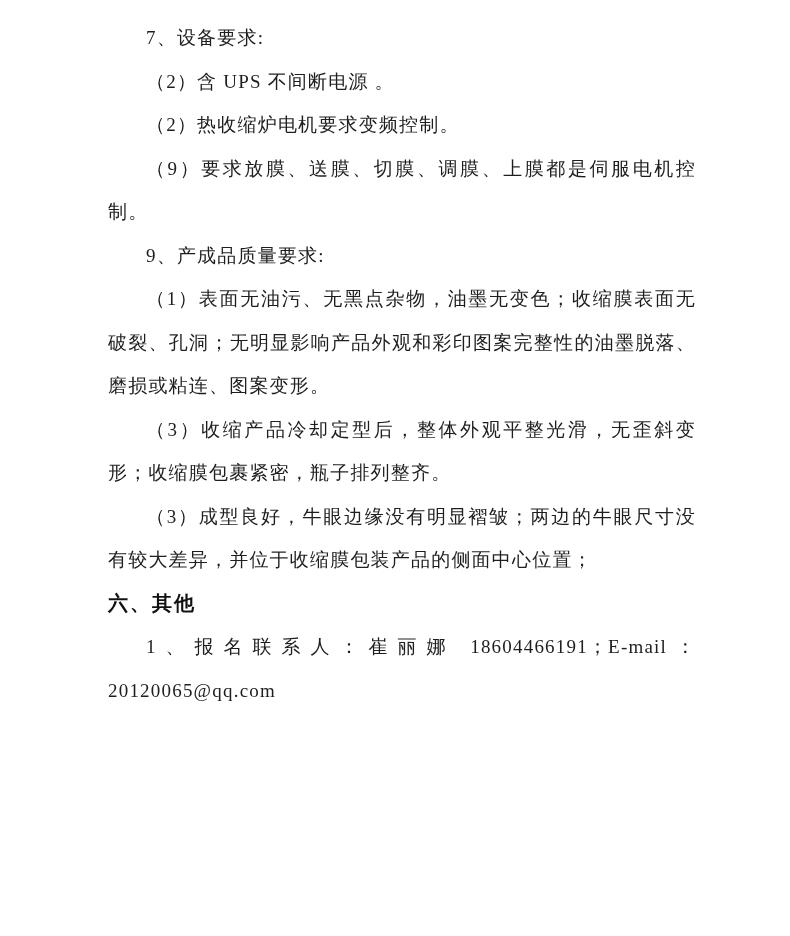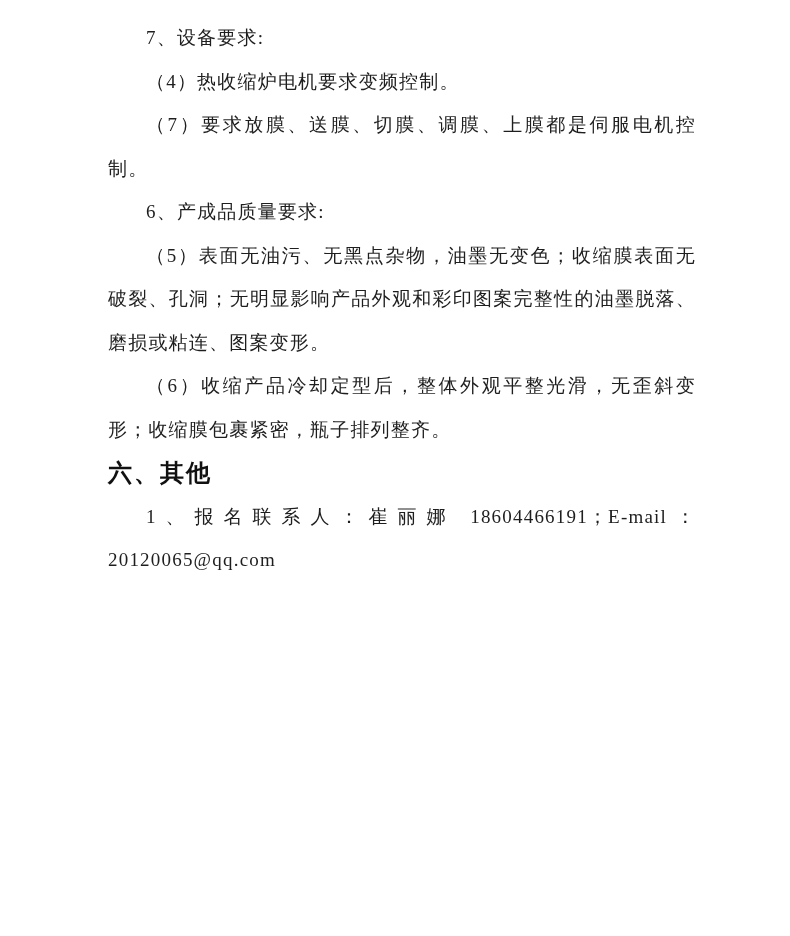--- a/index.html
+++ b/index.html
@@ -23,32 +23,34 @@
     overflow: hidden;
   }
   .para {
     margin: 0;
     text-indent: 2em;
   }
   .heading {
     margin: 0;
     text-indent: 0;
     font-family: "Liberation Sans", "DejaVu Sans", sans-serif;
-    font-size: 24px;
+    font-size: 20px;
     font-weight: bold;
     color: #111111;
     letter-spacing: 2px;
   }
 </style>
 </head>
 <body>
 
 <div class="page" style="--page-bg: #ffffff; --text-color: #1e1e1e;">
   <p class="para">7、设备要求:</p>
-  <p class="para">（4）热收缩炉电机要求变频控制。</p>
-  <p class="para">（7）要求放膜、送膜、切膜、调膜、上膜都是伺服电机控制。</p>
-  <p class="para">6、产成品质量要求:</p>
-  <p class="para">（5）表面无油污、无黑点杂物，油墨无变色；收缩膜表面无破裂、孔洞；无明显影响产品外观和彩印图案完整性的油墨脱落、磨损或粘连、图案变形。</p>
-  <p class="para">（6）收缩产品冷却定型后，整体外观平整光滑，无歪斜变形；收缩膜包裹紧密，瓶子排列整齐。</p>
+  <p class="para">（2）含 UPS 不间断电源 。</p>
+  <p class="para">（2）热收缩炉电机要求变频控制。</p>
+  <p class="para">（9）要求放膜、送膜、切膜、调膜、上膜都是伺服电机控制。</p>
+  <p class="para">9、产成品质量要求:</p>
+  <p class="para">（1）表面无油污、无黑点杂物，油墨无变色；收缩膜表面无破裂、孔洞；无明显影响产品外观和彩印图案完整性的油墨脱落、磨损或粘连、图案变形。</p>
+  <p class="para">（3）收缩产品冷却定型后，整体外观平整光滑，无歪斜变形；收缩膜包裹紧密，瓶子排列整齐。</p>
+  <p class="para">（3）成型良好，牛眼边缘没有明显褶皱；两边的牛眼尺寸没有较大差异，并位于收缩膜包装产品的侧面中心位置；</p>
   <h2 class="heading">六、其他</h2>
   <p class="para">1、报名联系人：崔丽娜 18604466191；E-mail：20120065@qq.com</p>
 
 </div>
 
 </body></html>

